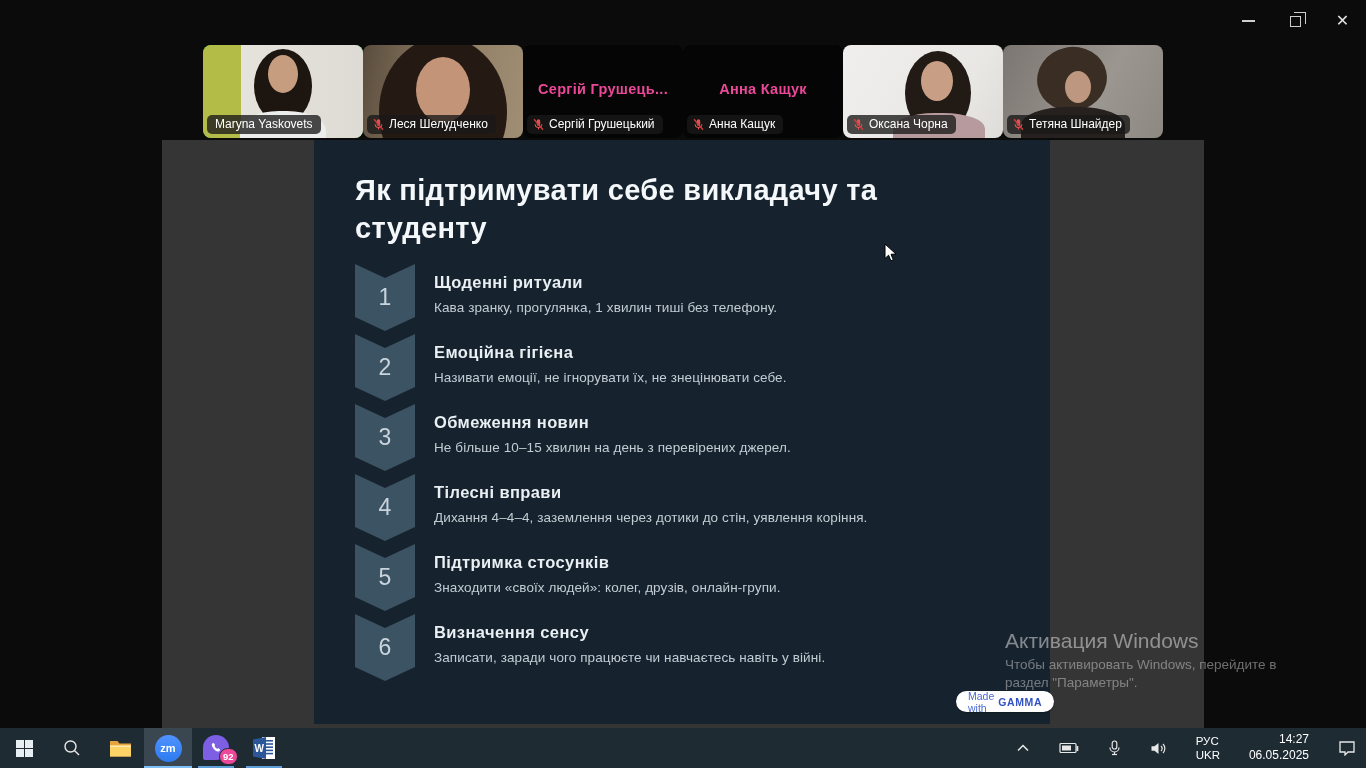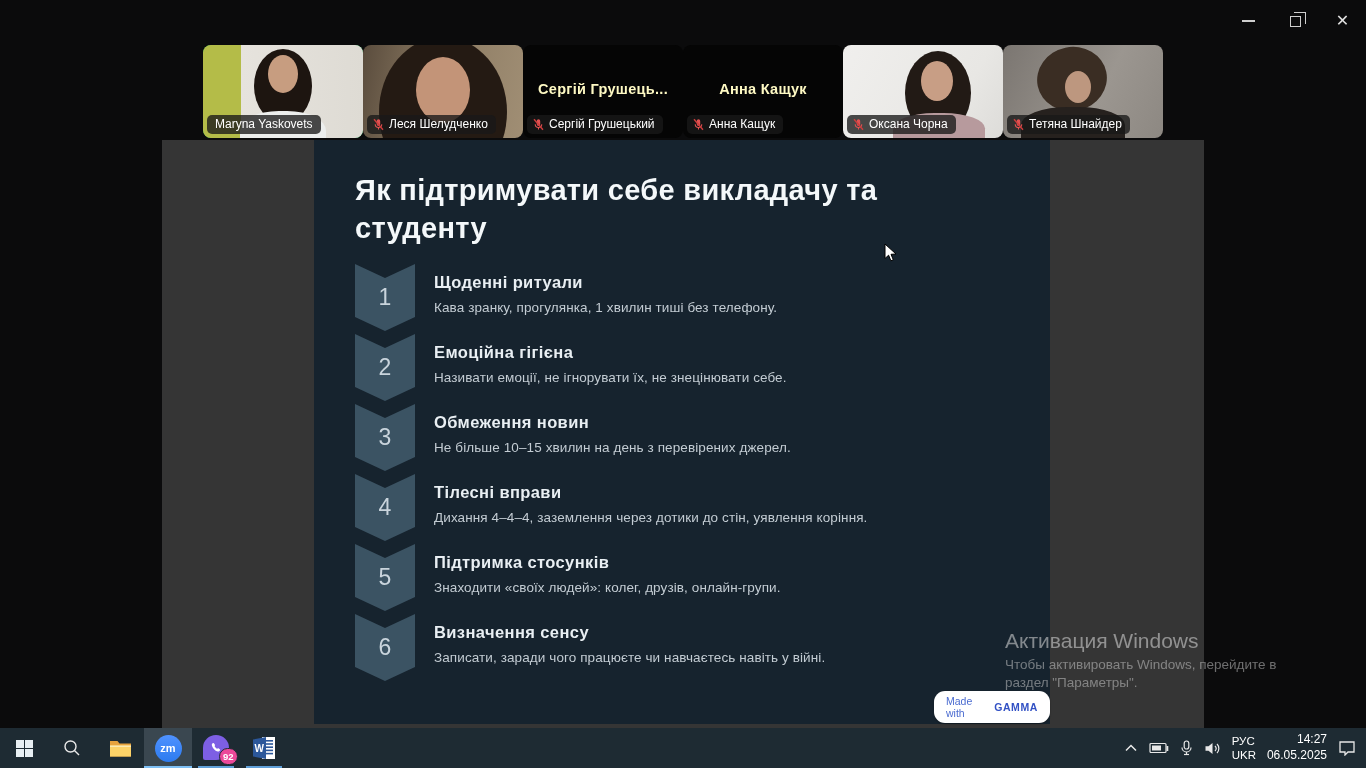--- a/index.html
+++ b/index.html
@@ -15,21 +15,21 @@
   .minimize-bar { width:13px; height:2px; background:#cfcfcf; }
   .restore-shape { position:relative; width:11px; height:11px; border:1.5px solid #cfcfcf; background:transparent; }
   .restore-shape::before { content:""; position:absolute; top:-4.5px; left:2.5px; width:11px; height:11px; border:1.5px solid #cfcfcf; border-left:none; border-bottom:none; }
   .close-x { font-size:16px; line-height:1; color:#e2e2e2; }
 
   
   .video-strip { position:absolute; left:203px; top:45px; width:960px; height:93px; display:flex; z-index:5; }
   .tile { position:relative; flex:0 0 160px; width:160px; height:93px; background:#050505; border-radius:8px; overflow:hidden; }
   .tile.speaking { box-shadow: inset 0 0 0 2.5px #27c262; }
   .tile-layer { position:absolute; inset:0; }
-  .center-name { position:absolute; top:36px; left:0; width:100%; text-align:center; color:#fef9c3; font-weight:bold; font-size:14.5px; letter-spacing:0.3px; }
+  .center-name { position:absolute; top:36px; left:0; width:100%; text-align:center; color:#ec4899; font-weight:bold; font-size:14.5px; letter-spacing:0.3px; }
   .name-pill {
     position:absolute; left:4px; bottom:4px; max-width:152px;
     background:rgba(24,24,24,0.78); border-radius:5px; padding:2px 8px 3px 5px;
     display:flex; align-items:center; gap:4px; color:#fff; font-size:12px; white-space:nowrap;
   }
   .name-pill.no-mic { padding-left:8px; }
   .mic-muted { flex:0 0 auto; display:block; }
 
   
   .hair, .face, .body { position:absolute; border-radius:50%; }
@@ -62,21 +62,21 @@
     flex:0 0 60px; width:60px; height:67px; background:#3b5363;
     clip-path:polygon(0 0, 50% 21%, 100% 0, 100% 79%, 50% 100%, 0 79%);
     display:flex; align-items:center; justify-content:center;
     color:#c9d4dc; font-size:23px;
   }
   .step-text { margin-left:19px; padding-top:9px; }
   .step-title { font-size:16.5px; font-weight:700; color:#e9eff3; letter-spacing:0.4px; margin-bottom:8px; }
   .step-desc { font-size:13.5px; color:#c3ccd3; letter-spacing:0.1px; }
 
   .gamma-badge {
-    position:absolute; left:620px; top:551px; height:32px; padding:0 12px;
+    position:absolute; left:642px; top:551px; height:21px; padding:0 12px;
     background:#fff; border-radius:11px; display:flex; align-items:center; gap:4px;
     font-size:10.5px; color:#4a6bd0; box-shadow:0 1px 2px rgba(0,0,0,0.3);
   }
   .gamma-brand { font-weight:800; letter-spacing:0.6px; color:#3251c4; }
 
   
   .watermark { position:absolute; left:1005px; top:629px; z-index:8; pointer-events:none; }
   .wm-title { font-size:21px; color:rgba(220,220,220,0.55); margin-bottom:3px; }
   .wm-line { font-size:13.5px; line-height:1.35; color:rgba(210,210,210,0.50); }
 
@@ -90,21 +90,21 @@
   .tb-underline { position:absolute; bottom:0; left:6px; right:6px; height:2px; background:#5f9fd8; }
   .tb-btn.active .tb-underline { left:0; right:0; background:#7ec0f5; }
   .zm-circle { width:27px; height:27px; border-radius:50%; background:linear-gradient(180deg,#4f92ff,#2d7bef); display:flex; align-items:center; justify-content:center; color:#fff; font-weight:bold; font-size:11px; }
   .viber-wrap { position:relative; width:27px; height:27px; }
   .viber-bubble { width:26px; height:25px; border-radius:50% 50% 50% 8%; background:#7d5fe4; display:flex; align-items:center; justify-content:center; }
   .viber-badge {
     position:absolute; right:-8px; bottom:-3px; min-width:17px; height:17px; padding:0 3px;
     background:#ec4899; border-radius:9px; color:#fff; font-size:9.5px; font-weight:bold;
     display:flex; align-items:center; justify-content:center; border:1px solid #1e2b33;
   }
-  .tray { margin-left:auto; display:flex; align-items:center; gap:11px; padding-right:10px; }
+  .tray { margin-left:auto; display:flex; align-items:center; gap:29px; padding-right:10px; }
   .tray-txt { color:#fff; font-size:11.5px; line-height:1.25; }
   .tray-clock { color:#fff; font-size:12px; line-height:1.3; text-align:right; }
 </style>
 </head>
 <body>
 
 <div class="screen">
 
   <div class="win-controls">
     <div class="win-btn">

